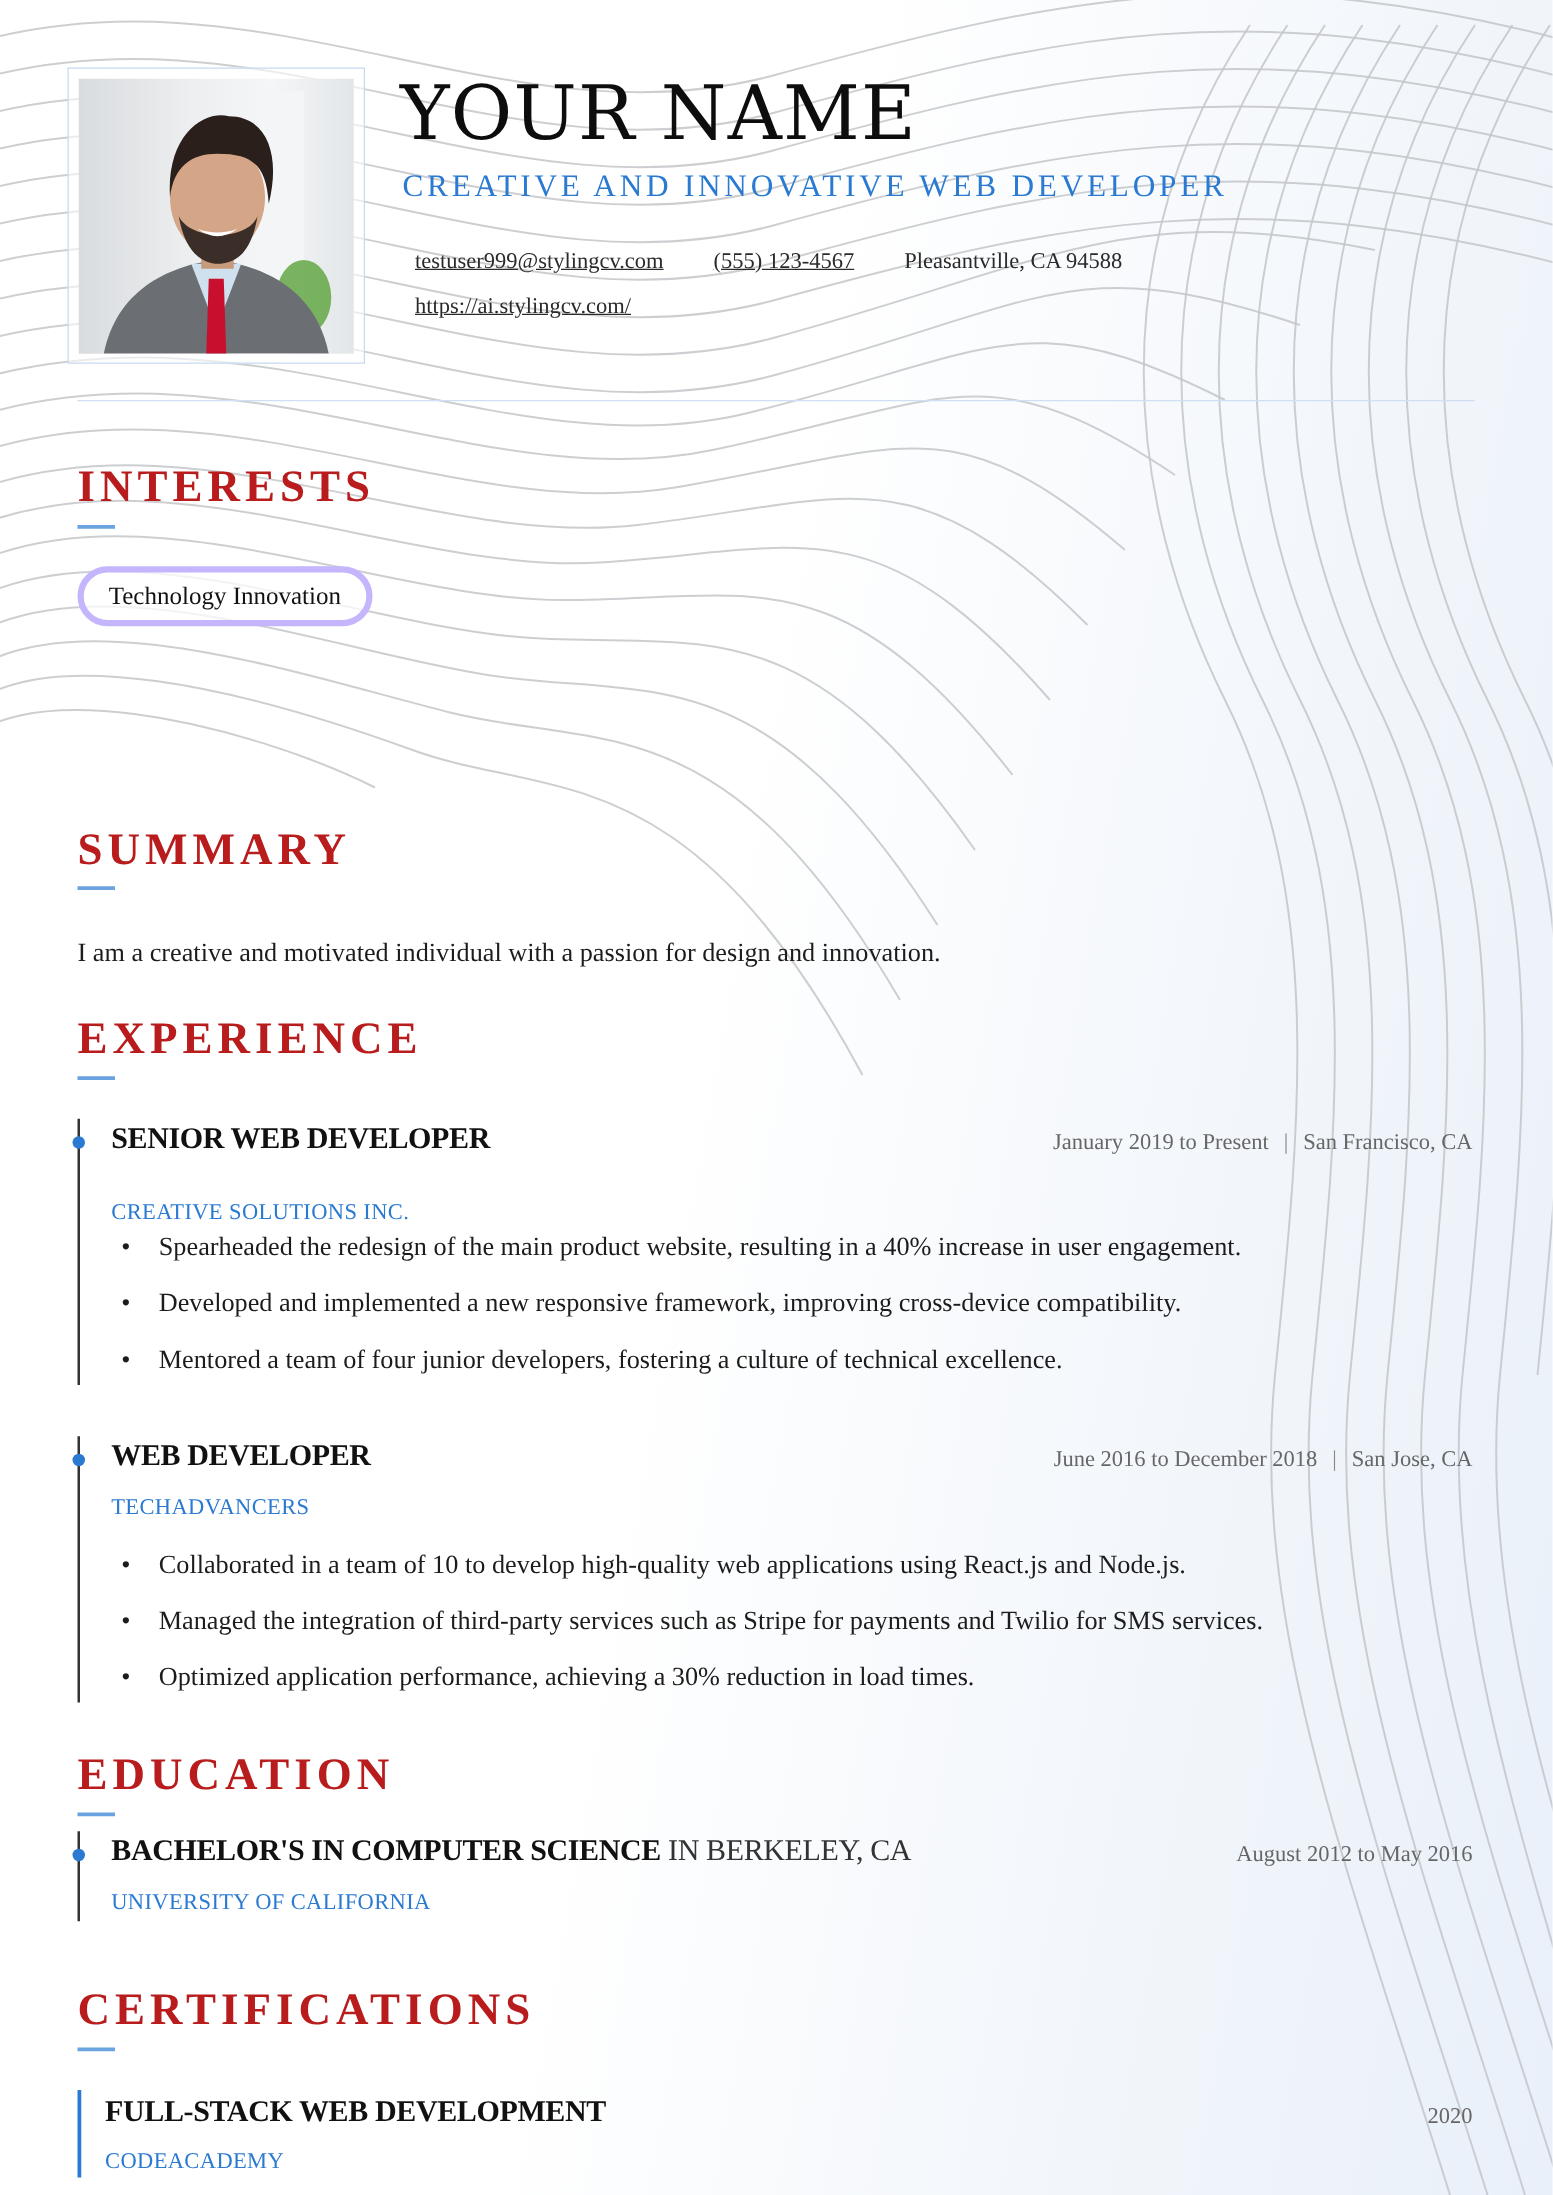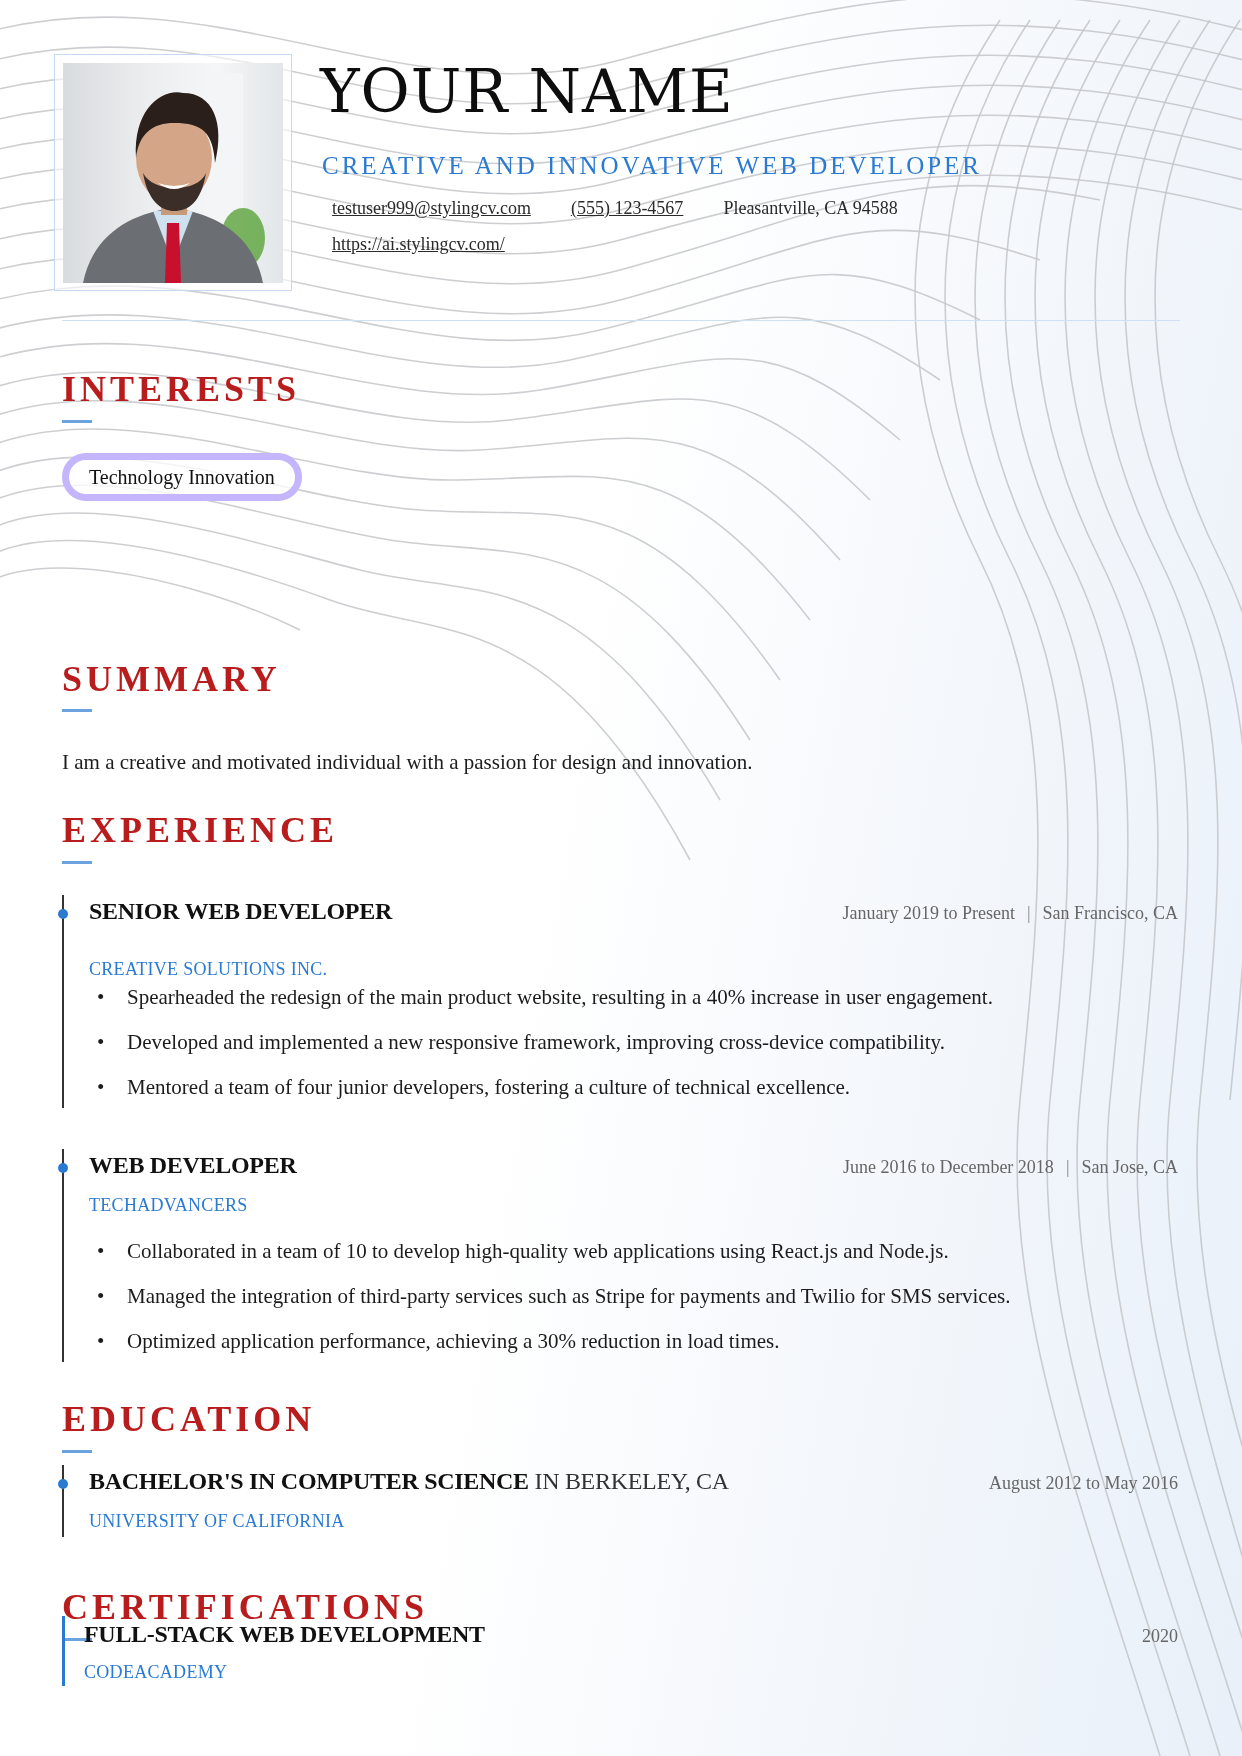--- a/index.html
+++ b/index.html
@@ -22,42 +22,42 @@
     position: absolute; left: 8px; top: 8px; width: 220px; height: 220px;
     background: linear-gradient(90deg, #d9dcdf 0%, #eceeef 40%, #f5f6f7 70%, #e2e6e8 100%);
     overflow: hidden;
   }
   .name {
     position: absolute; left: 320px; top: 56px;
     font-family: "DejaVu Serif", serif; font-size: 60px; font-weight: 400;
     letter-spacing: 1px; color: #0d0d0d;
   }
   .job-title {
-    position: absolute; left: 322px; top: 152px;
+    position: absolute; left: 322px; top: 136px;
     font-size: 25px; letter-spacing: 3px; color: #2a7ad2;
     font-family: "Liberation Serif", serif;
   }
   .contact-row {
     position: absolute; left: 332px; top: 198px; display: flex; gap: 40px;
     font-size: 18px; font-family: "Liberation Serif", serif; color: #2a2a2a;
   }
   .contact-row2 { top: 234px; }
   .contact-link { text-decoration: underline; color: #2a2a2a; }
   .header-rule { position: absolute; left: 62px; top: 320px; width: 1118px; height: 1px; background: #cfe0f4; }
 
   
   .section-title {
     position: absolute; left: 62px; font-size: 36px; letter-spacing: 4px;
     color: #b91c1c; font-family: "Liberation Serif", serif; font-weight: 700;
   }
   .section-underline { position: absolute; left: 62px; width: 30px; height: 3px; background: #6aa3e0; }
 
   .chip {
     position: absolute; left: 62px; height: 48px; padding: 0 20px;
-    border: 7px solid #c4b5fd; border-radius: 24px; background: rgba(255,255,255,0.75);
+    border: 5px solid #c4b5fd; border-radius: 24px; background: rgba(255,255,255,0.75);
     display: flex; align-items: center; font-size: 20px; font-family: "Liberation Serif", serif; color: #111;
   }
 
   .summary-text { position: absolute; left: 62px; top: 750px; font-size: 21px; font-family: "Liberation Serif", serif; color: #1c1c1c; }
 
   .entry { position: absolute; left: 62px; width: 1116px; }
   .timeline { position: absolute; left: 0; top: 0; width: 2px; background: #333; }
   .timeline-dot { position: absolute; left: -4px; width: 10px; height: 10px; border-radius: 50%; background: #2a7ad2; }
   .entry-title {
     position: absolute; left: 27px; font-size: 24px; font-weight: 700;
@@ -211,21 +211,21 @@
     </div>
     <div class="entry-meta" style="top:8px;">
       <span>August 2012 to May 2016</span>
     </div>
     <div class="entry-org" style="top:46px;">UNIVERSITY OF CALIFORNIA</div>
   </div>
 
   <h2 class="section-title" style="top:1586px;">CERTIFICATIONS</h2>
   <div class="section-underline" style="top:1638px;"></div>
 
-  <div class="entry" style="top:1616px; height:70px;">
+  <div class="entry" style="top:1672px; height:70px;">
     <div class="cert-bar" style="height:70px;"></div>
     <div class="entry-title" style="top:5px; left:22px;">FULL-STACK WEB DEVELOPMENT</div>
     <div class="entry-meta" style="top:10px;">
       <span>2020</span>
     </div>
     <div class="entry-org" style="top:46px; left:22px;">CODEACADEMY</div>
   </div>
 
 </div>
 

